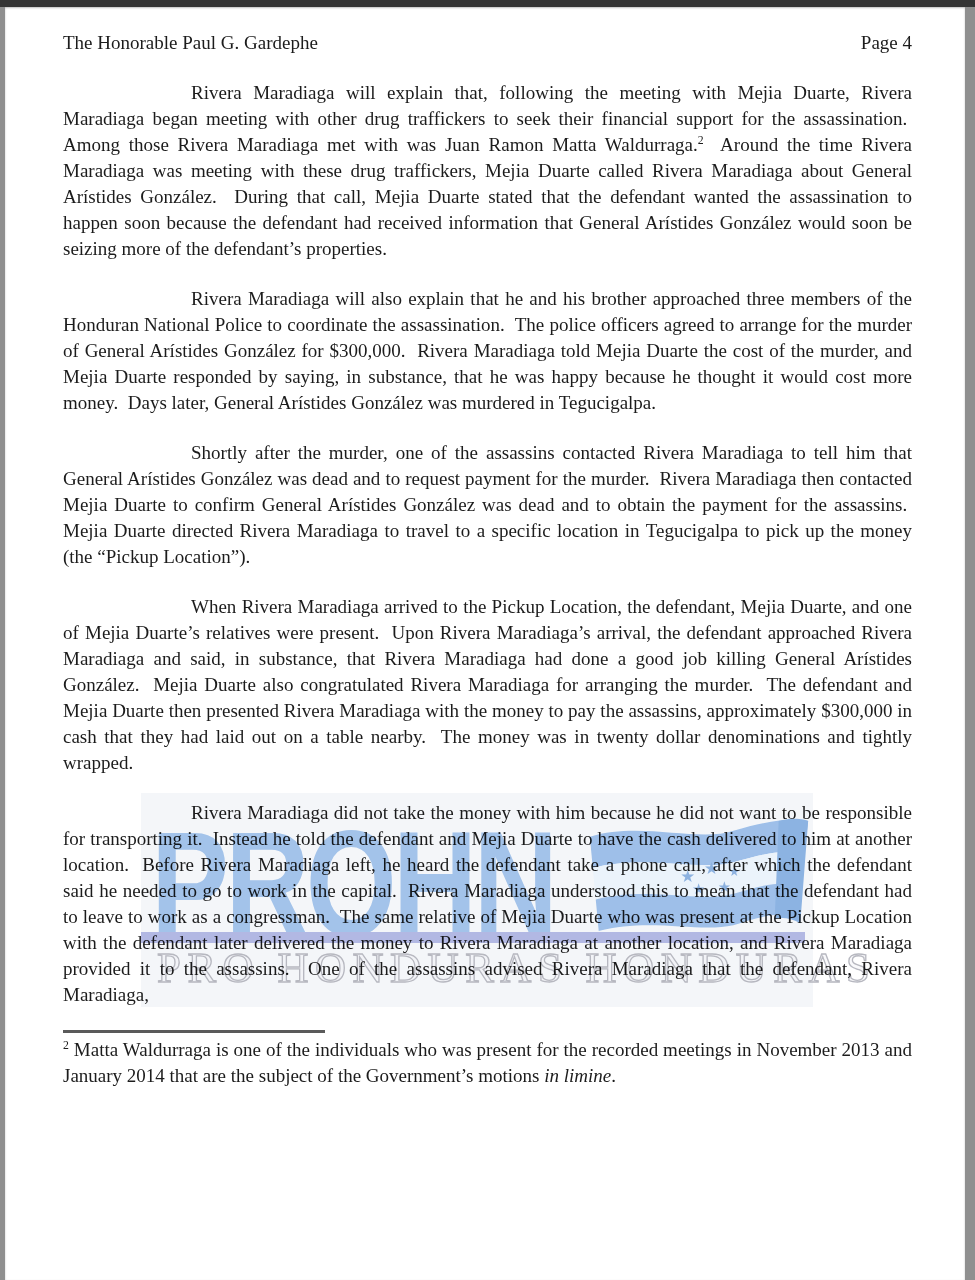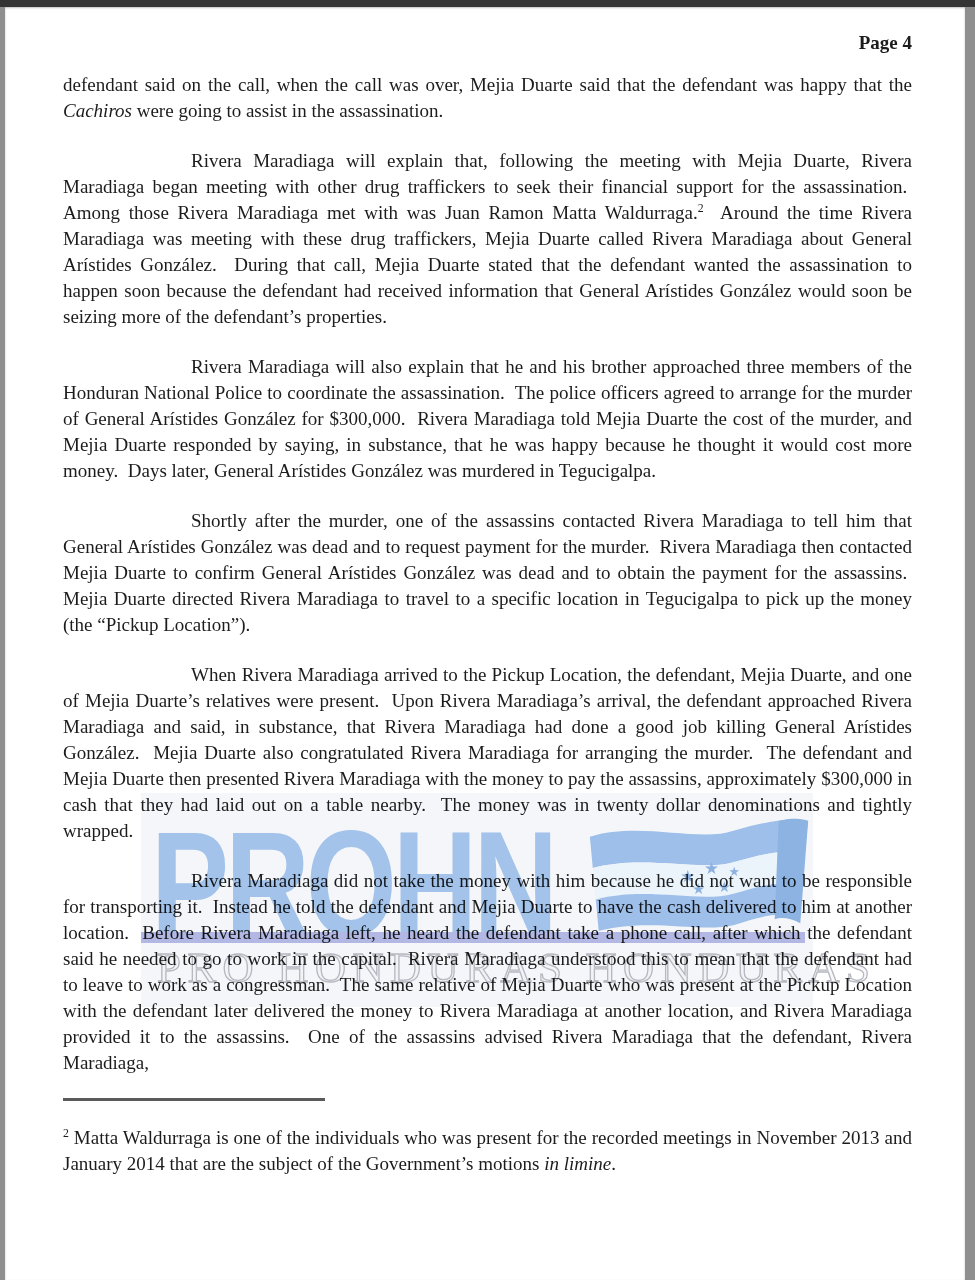--- a/index.html
+++ b/index.html
@@ -18,37 +18,37 @@
   }
   .doc {
     position: relative;
     padding: 23px 53px 30px 58px;
     color: #1c1c1c;
     font-size: 19px;
     line-height: 26px;
   }
   .header-row { display: flex; justify-content: space-between; align-items: flex-start; }
   .addr div { white-space: nowrap; }
-  .pagenum { white-space: nowrap; font-weight: bold; }
+  .pagenum { white-space: nowrap; }
 
   p.body-p {
     margin-top: 24px;
     text-align: justify;
   }
   p.body-p.first { margin-top: 16px; }
   p.body-p.ind { text-indent: 128px; }
   p i, .footnote i { font-style: italic; }
   sup { vertical-align: super; font-size: 0.62em; line-height: 0; }
 
   .footnote-rule {
     margin-top: 22px;
     width: 262px; height: 3px; background: #5a5a5a;
   }
   p.footnote {
-    margin-top: 24px;
+    margin-top: 4px;
     text-align: justify;
   }
 
   
   .watermark {
     position: absolute;
     left: 136px; top: 786px;
     width: 672px; height: 214px;
     mix-blend-mode: multiply;
     background: rgba(205, 212, 226, 0.22);
@@ -86,25 +86,25 @@
 </head>
 <body>
 
 <div class="topbar"></div>
 
 <div class="page">
   <div class="doc">
 
     <div class="header-row">
       <div class="addr">
+        <div>The Honorable Paul G. Gardephe</div>
       </div>
       <div class="pagenum">Page 4</div>
     </div>
 
-    <p class="body-p first"><span>defendant said on the call, when the call was over, Mejia Duarte said that the defendant was happy that the </span><i>Cachiros</i><span> were going to assist in the assassination.</span></p>
     <p class="body-p ind"><span>Rivera Maradiaga will explain that, following the meeting with Mejia Duarte, Rivera Maradiaga began meeting with other drug traffickers to seek their financial support for the assassination.&nbsp; Among those Rivera Maradiaga met with was Juan Ramon Matta Waldurraga.</span><sup>2</sup><span>&nbsp; Around the time Rivera Maradiaga was meeting with these drug traffickers, Mejia Duarte called Rivera Maradiaga about General Arístides González.&nbsp; During that call, Mejia Duarte stated that the defendant wanted the assassination to happen soon because the defendant had received information that General Arístides González would soon be seizing more of the defendant’s properties.</span></p>
     <p class="body-p ind"><span>Rivera Maradiaga will also explain that he and his brother approached three members of the Honduran National Police to coordinate the assassination.&nbsp; The police officers agreed to arrange for the murder of General Arístides González for $300,000.&nbsp; Rivera Maradiaga told Mejia Duarte the cost of the murder, and Mejia Duarte responded by saying, in substance, that he was happy because he thought it would cost more money.&nbsp; Days later, General Arístides González was murdered in Tegucigalpa.</span></p>
     <p class="body-p ind"><span>Shortly after the murder, one of the assassins contacted Rivera Maradiaga to tell him that General Arístides González was dead and to request payment for the murder.&nbsp; Rivera Maradiaga then contacted Mejia Duarte to confirm General Arístides González was dead and to obtain the payment for the assassins.&nbsp; Mejia Duarte directed Rivera Maradiaga to travel to a specific location in Tegucigalpa to pick up the money (the “Pickup Location”).</span></p>
     <p class="body-p ind"><span>When Rivera Maradiaga arrived to the Pickup Location, the defendant, Mejia Duarte, and one of Mejia Duarte’s relatives were present.&nbsp; Upon Rivera Maradiaga’s arrival, the defendant approached Rivera Maradiaga and said, in substance, that Rivera Maradiaga had done a good job killing General Arístides González.&nbsp; Mejia Duarte also congratulated Rivera Maradiaga for arranging the murder.&nbsp; The defendant and Mejia Duarte then presented Rivera Maradiaga with the money to pay the assassins, approximately $300,000 in cash that they had laid out on a table nearby.&nbsp; The money was in twenty dollar denominations and tightly wrapped.</span></p>
     <p class="body-p ind"><span>Rivera Maradiaga did not take the money with him because he did not want to be responsible for transporting it.&nbsp; Instead he told the defendant and Mejia Duarte to have the cash delivered to him at another location.&nbsp; Before Rivera Maradiaga left, he heard the defendant take a phone call, after which the defendant said he needed to go to work in the capital.&nbsp; Rivera Maradiaga understood this to mean that the defendant had to leave to work as a congressman.&nbsp; The same relative of Mejia Duarte who was present at the Pickup Location with the defendant later delivered the money to Rivera Maradiaga at another location, and Rivera Maradiaga provided it to the assassins.&nbsp; One of the assassins advised Rivera Maradiaga that the defendant, Rivera Maradiaga,</span></p>
 
     <div class="footnote-rule"></div>
     <p class="footnote"><sup>2</sup><span> Matta Waldurraga is one of the individuals who was present for the recorded meetings in November 2013 and January 2014 that are the subject of the Government’s motions </span><i>in limine</i><span>.</span></p>
   </div>
 

